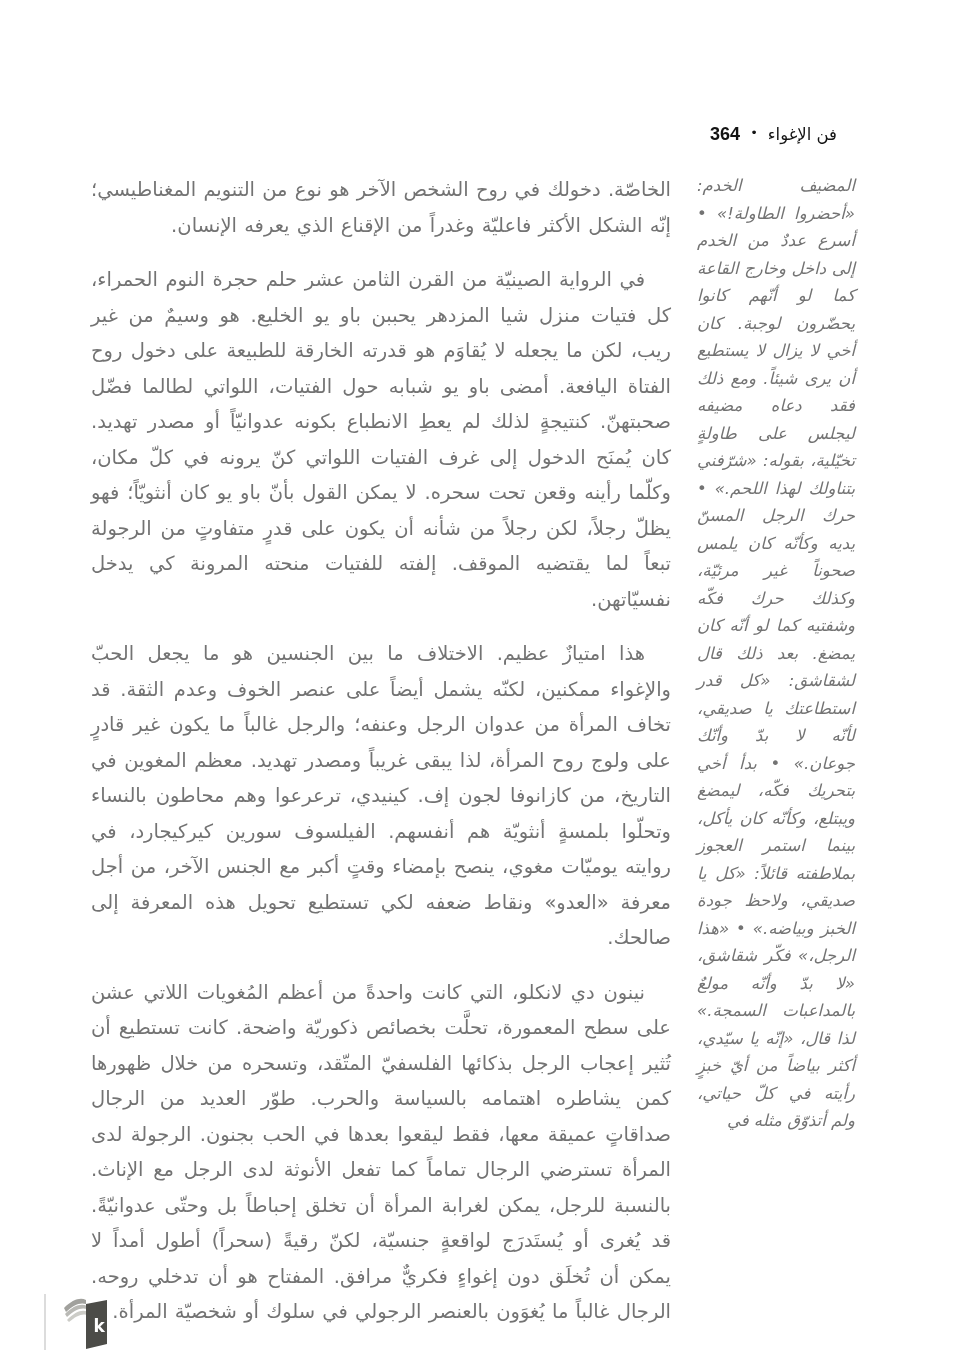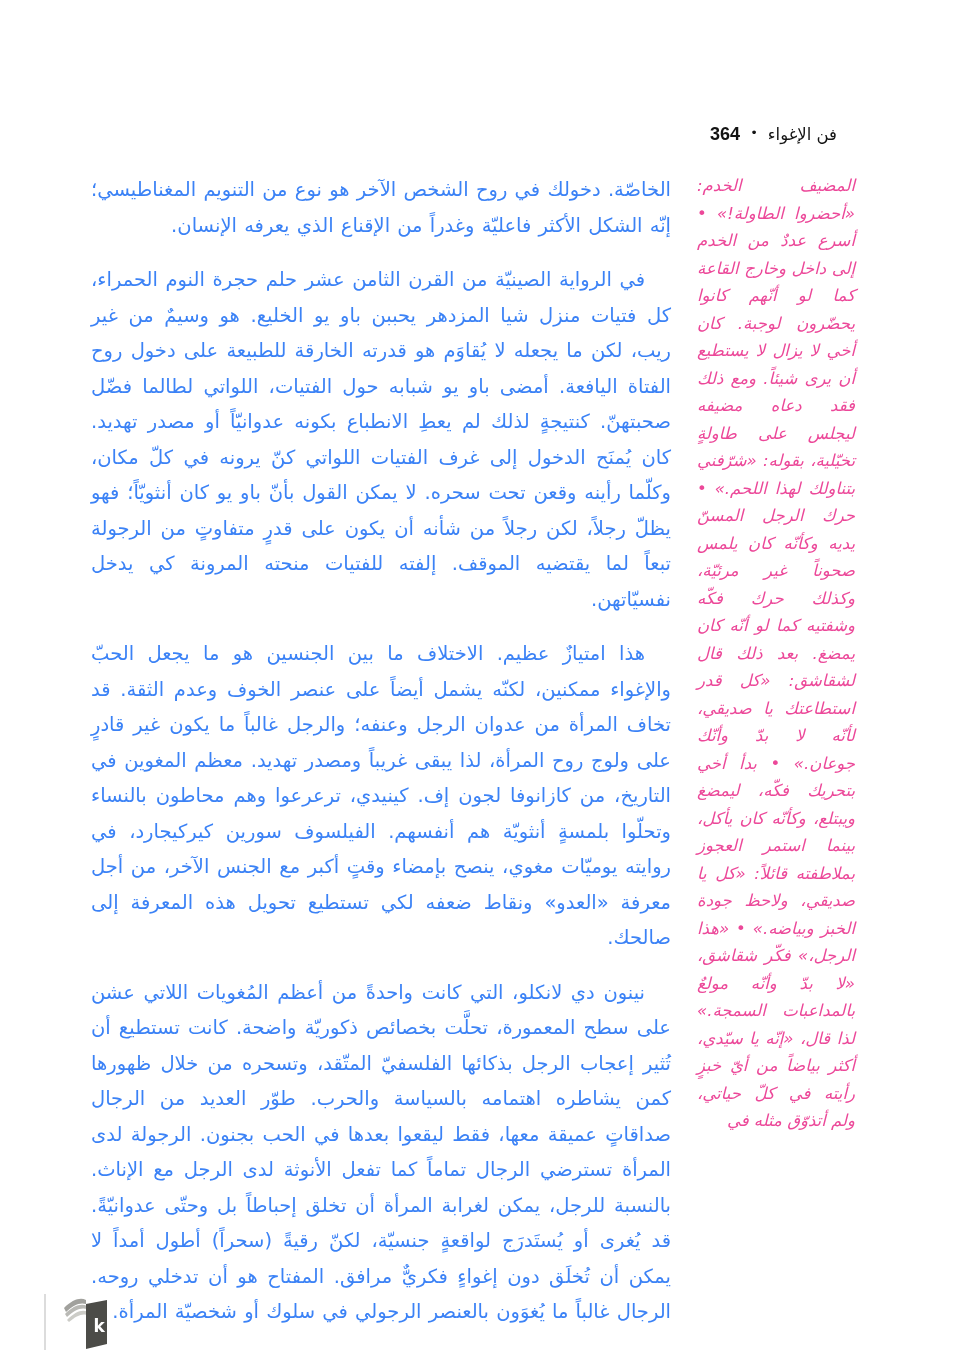--- a/index.html
+++ b/index.html
@@ -75,42 +75,42 @@
     order: 2;
     direction: rtl;
     text-align: justify;
     text-align-last: right;
   }
   .main-col p {
     margin: 0 0 19px 0;
     font-family: "DejaVu Sans", "Liberation Sans", sans-serif;
     font-size: 19.5px;
     line-height: 35.5px;
-    color: #3b82f6;
+    color: #737373;
     text-indent: 26px;
     word-spacing: 1px;
   }
   .main-col p.no-indent {
     text-indent: 0;
   }
 
   
   .note-col {
     flex: 0 0 158px;
     order: 1;
     direction: rtl;
     text-align: justify;
     text-align-last: right;
   }
   .note-col .note-body {
     font-family: "DejaVu Sans", "Liberation Sans", sans-serif;
     font-style: italic;
     font-size: 16.5px;
     line-height: 27.5px;
-    color: #ec4899;
+    color: #737373;
     font-weight: 500;
     letter-spacing: -0.2px;
   }
 
   
   .watermark {
     position: absolute;
     left: 62px;
     bottom: 18px;
     display: flex;

